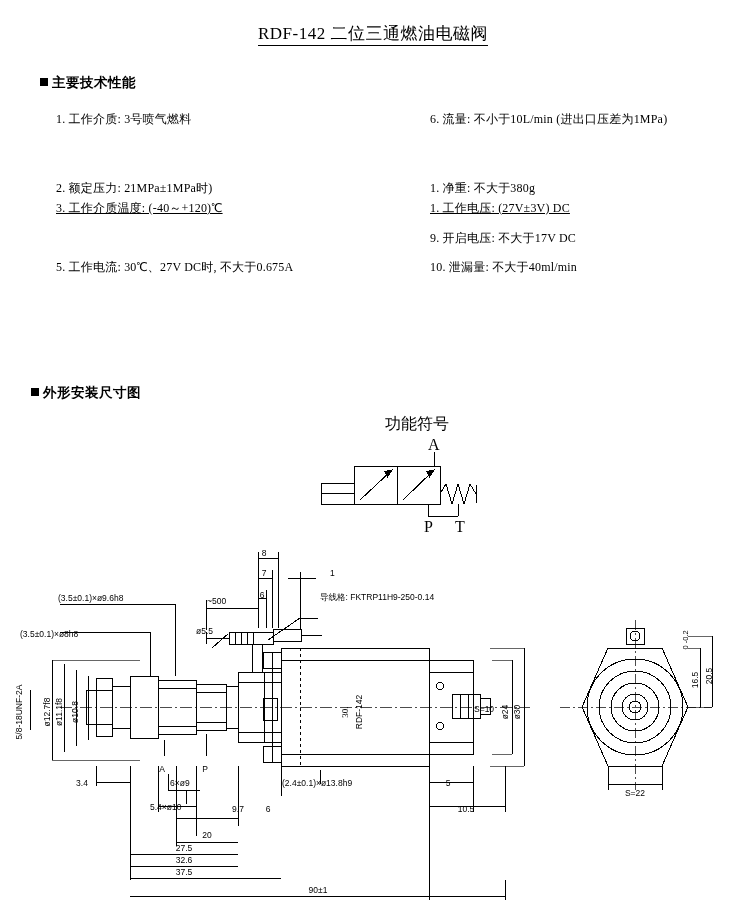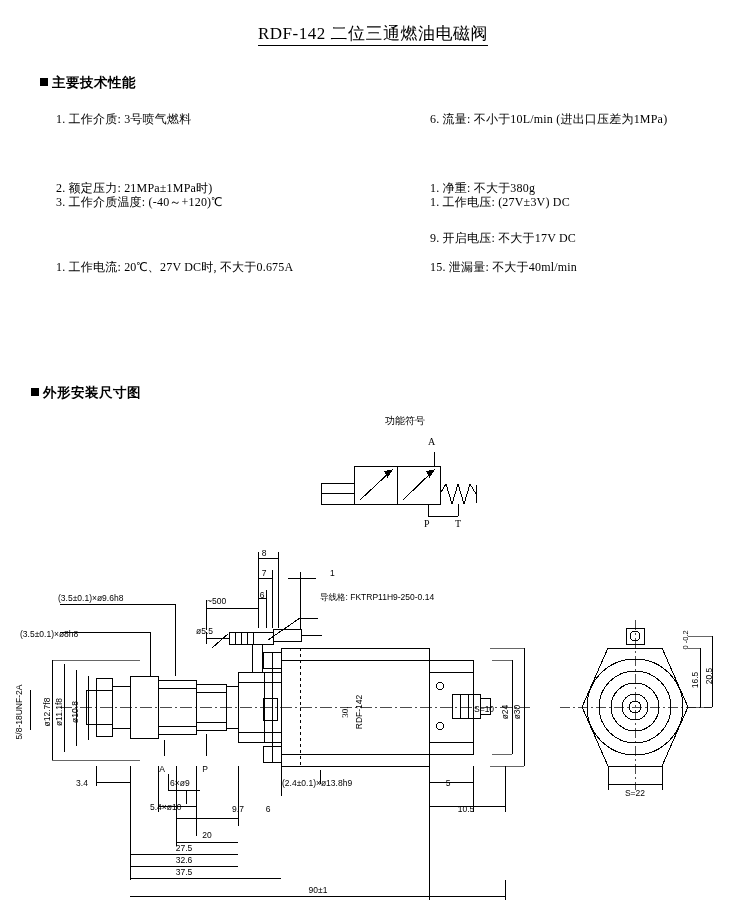--- a/index.html
+++ b/index.html
@@ -54,27 +54,27 @@
     position: absolute;
     font-size: 12px;
     white-space: nowrap;
     letter-spacing: 0.2px;
   }
   .col-l { left: 56px; }
   .col-r { left: 430px; }
 
   .r1 { top: 111px; }
   .r2 { top: 152px; margin-top: 28px; }
-  .r3 { top: 194px; }
+  .r3 { top: 200px; text-decoration: underline; }
   .r4 { top: 230px; }
   .r5 { top: 259px; }
 
   .func-label {
     position: absolute;
-    font-size: 10px;
+    font-size: 16px;
     white-space: nowrap;
   }
 
   svg { position: absolute; top: 0; left: 0; }
   .lbl {
     font-family: "Liberation Sans", sans-serif;
     font-size: 8.5px;
     fill: #000;
   }
   .lbl-s {
@@ -93,27 +93,27 @@
 
 <div class="page">
 
   <div class="title"><span class="u">RDF-142 二位三通燃油电磁阀</span></div>
 
   <div class="sect-head" id="spec-head"><span class="sq"></span><span>主要技术性能</span></div>
 
   <div class="spec-item col-l r1">1. 工作介质: 3号喷气燃料</div>
   <div class="spec-item col-l r2">2. 额定压力: 21MPa±1MPa时)</div>
   <div class="spec-item col-l r3">3. 工作介质温度: (-40～+120)℃</div>
-  <div class="spec-item col-l r5">1. 工作电流: 20℃、27V DC时, 不大于0.675A</div>
+  <div class="spec-item col-l r5">5. 工作电流: 30℃、27V DC时, 不大于0.675A</div>
 
   <div class="spec-item col-r r1">6. 流量: 不小于10L/min (进出口压差为1MPa)</div>
   <div class="spec-item col-r r2">1. 净重: 不大于380g</div>
   <div class="spec-item col-r r3">1. 工作电压: (27V±3V) DC</div>
   <div class="spec-item col-r r4">9. 开启电压: 不大于17V DC</div>
-  <div class="spec-item col-r r5">15. 泄漏量: 不大于40ml/min</div>
+  <div class="spec-item col-r r5">10. 泄漏量: 不大于40ml/min</div>
 
   <div class="sect-head" id="dim-head"><span class="sq"></span><span>外形安装尺寸图</span></div>
 
   <div class="func-label" style="top:414px; left:385px;">功能符号</div>
   <div class="func-label" style="top:436px; left:428px;">A</div>
   <div class="func-label" style="top:518px; left:424px;">P</div>
   <div class="func-label" style="top:518px; left:455px;">T</div>
 
   <svg width="746" height="918" viewBox="0 0 746 918">
     <g stroke="#000" fill="none" stroke-width="1" shape-rendering="crispEdges">

